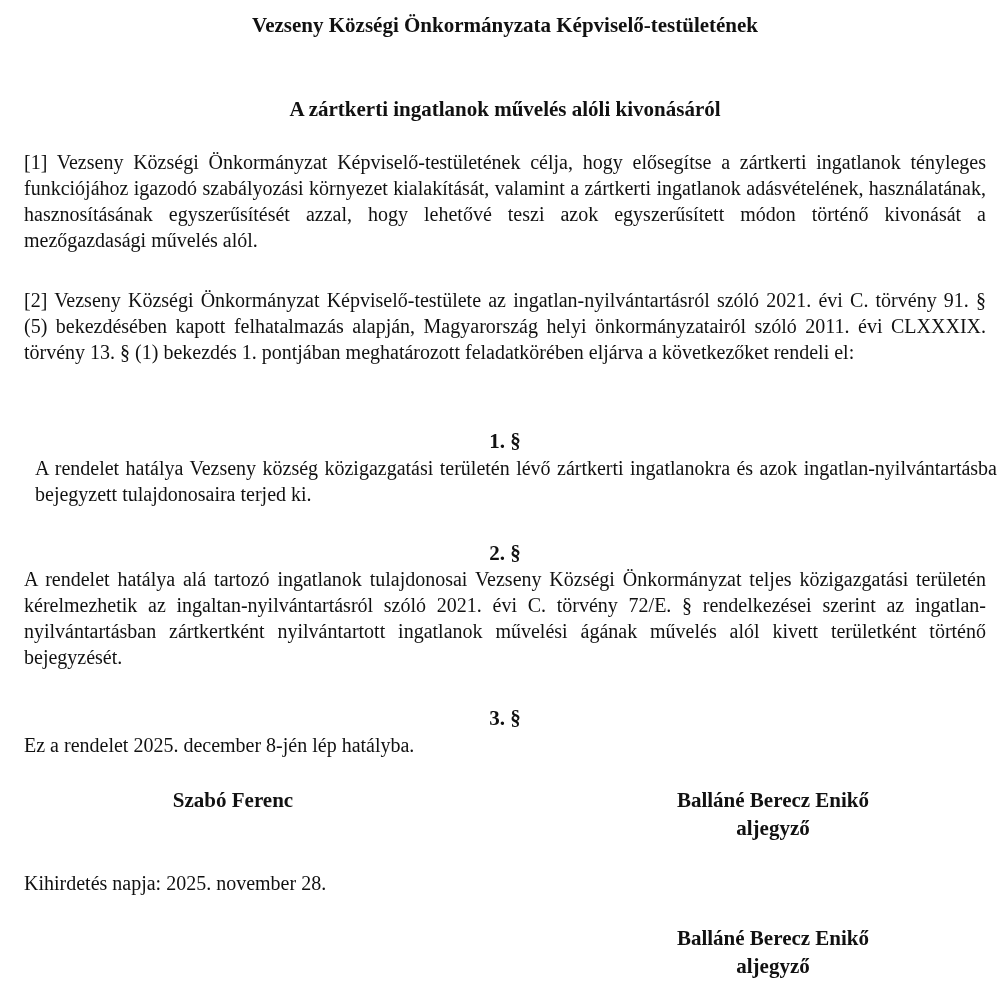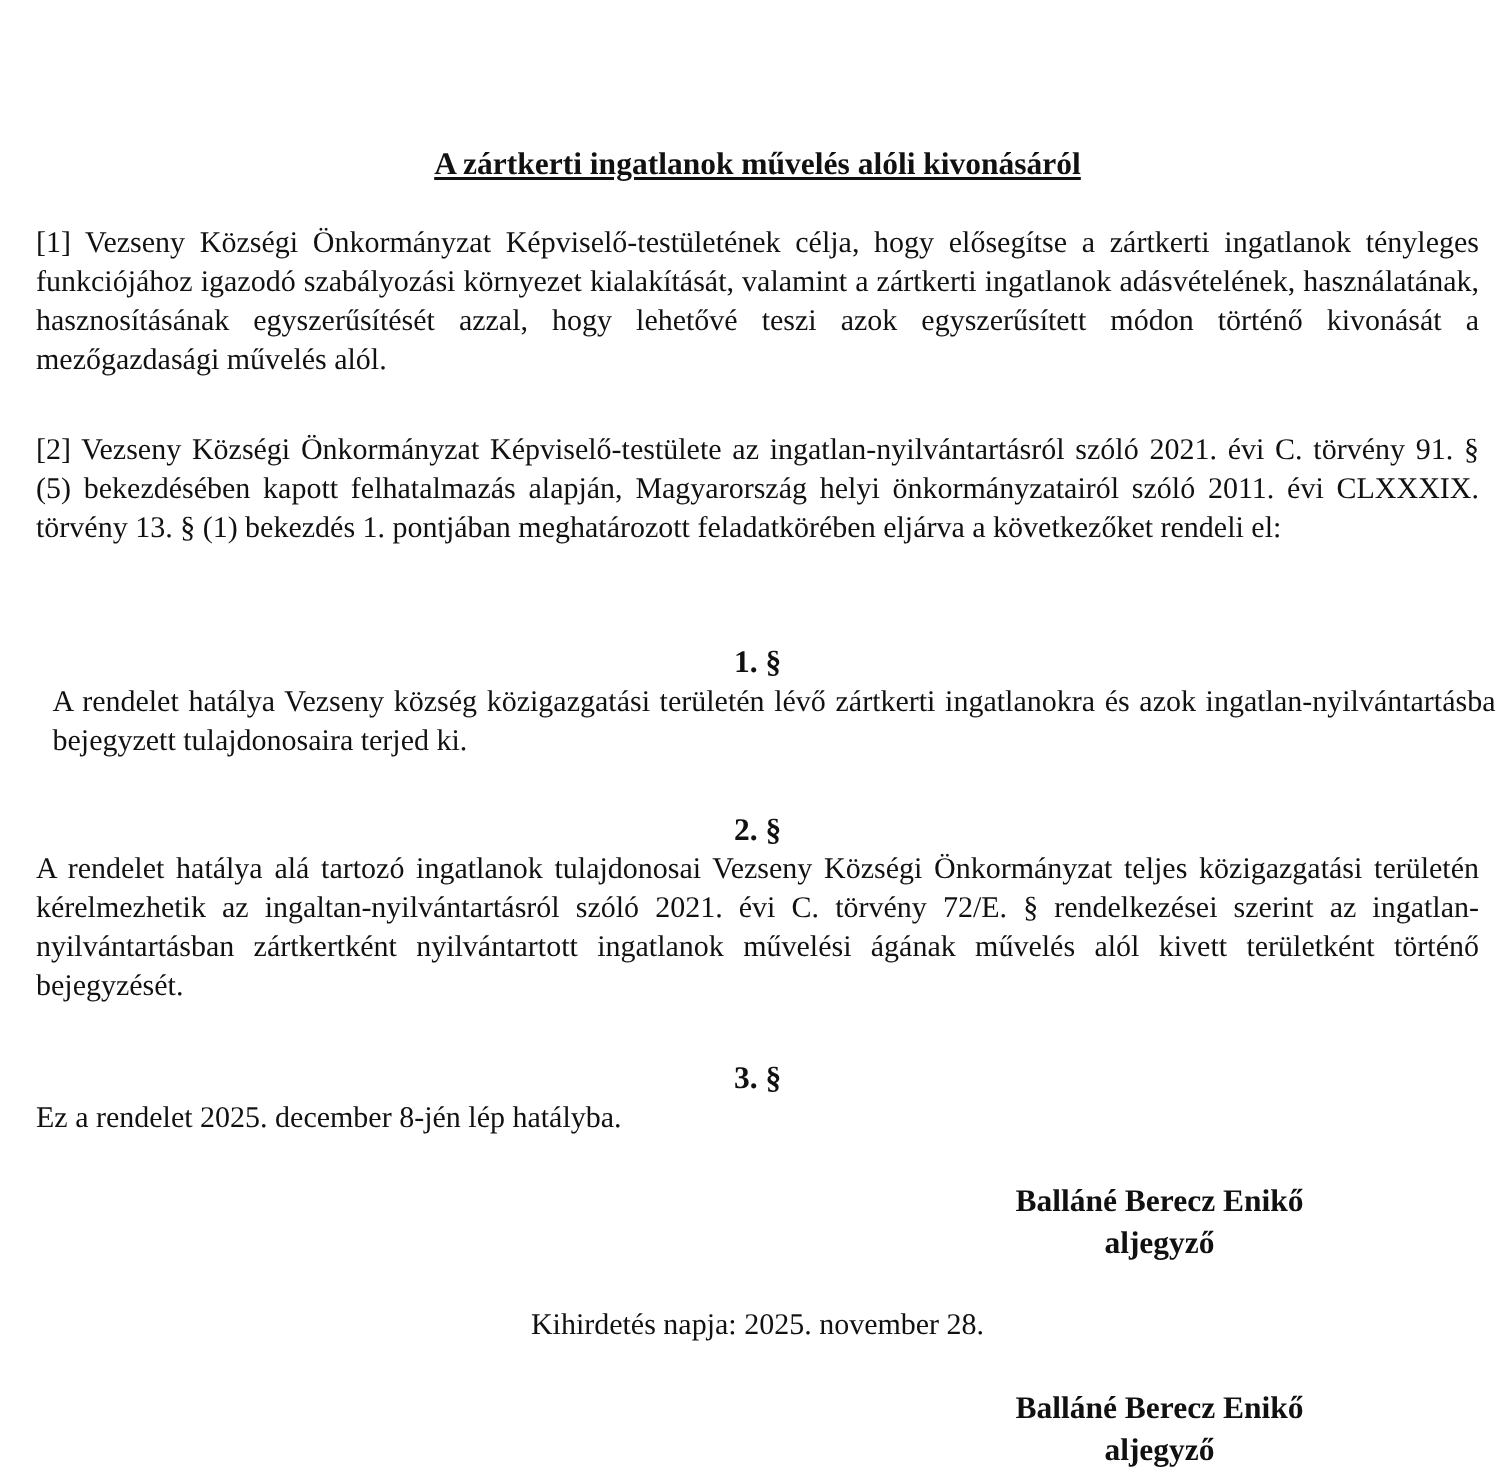--- a/index.html
+++ b/index.html
@@ -22,21 +22,21 @@
       width: 962px;
     }
     .title {
       text-align: center;
       font-weight: bold;
       font-size: 21px;
       line-height: 27px;
       margin: 0;
     }
     .title-block { position: absolute; top: 12px; left: 0; width: 962px; }
-    .subject { position: absolute; top: 96px; left: 0; width: 962px; text-decoration: underline; }
+    .subject { position: absolute; top: 96px; left: 0; width: 962px; }
     .para {
       position: absolute;
       left: 0;
       width: 962px;
       font-size: 20px;
       line-height: 26px;
       text-align: justify;
       margin: 0;
     }
     .para.last-line-left { text-align-last: left; }
@@ -59,47 +59,49 @@
       line-height: 28px;
     }
     .sig div { margin: 0; }
   </style>
 </head>
 <body>
 
 <div class="page">
 
   <div class="title-block">
+    <p class="title">Vezseny Községi Önkormányzata Képviselő-testületének</p>
   </div>
 
   <div class="subject">
     <p class="title">A zártkerti ingatlanok művelés alóli kivonásáról</p>
   </div>
 
   <p class="para last-line-left" style="top:149px;">[1] Vezseny Községi Önkormányzat Képviselő-testületének célja, hogy elősegítse a zártkerti ingatlanok tényleges funkciójához igazodó szabályozási környezet kialakítását, valamint a zártkerti ingatlanok adásvételének, használatának, hasznosításának egyszerűsítését azzal, hogy lehetővé teszi azok egyszerűsített módon történő kivonását a mezőgazdasági művelés alól.</p>
 
   <p class="para last-line-left" style="top:287px;">[2] Vezseny Községi Önkormányzat Képviselő-testülete az ingatlan-nyilvántartásról szóló 2021. évi C. törvény 91. § (5) bekezdésében kapott felhatalmazás alapján, Magyarország helyi önkormányzatairól szóló 2011. évi CLXXXIX. törvény 13. § (1) bekezdés 1. pontjában meghatározott feladatkörében eljárva a következőket rendeli el:</p>
 
   <p class="sec-head" style="top:428px;">1. §</p>
   <p class="para last-line-left" style="top:455px;margin-left:11px;">A rendelet hatálya Vezseny község közigazgatási területén lévő zártkerti ingatlanokra és azok ingatlan-nyilvántartásba bejegyzett tulajdonosaira terjed ki.</p>
 
   <p class="sec-head" style="top:540px;">2. §</p>
   <p class="para last-line-left" style="top:566px;">A rendelet hatálya alá tartozó ingatlanok tulajdonosai Vezseny Községi Önkormányzat teljes közigazgatási területén kérelmezhetik az ingaltan-nyilvántartásról szóló 2021. évi C. törvény 72/E. § rendelkezései szerint az ingatlan-nyilvántartásban zártkertként nyilvántartott ingatlanok művelési ágának művelés alól kivett területként történő bejegyzését.</p>
 
   <p class="sec-head" style="top:705px;">3. §</p>
   <p class="para last-line-left" style="top:732px;">Ez a rendelet 2025. december 8-jén lép hatályba.</p>
 
   <div class="sig" style="left:59px; top:786px;">
+    <div>Szabó Ferenc</div>
   </div>
 
   <div class="sig" style="left:599px; top:786px;">
     <div>Balláné Berecz Enikő</div>
     <div>aljegyző</div>
   </div>
 
-  <p class="para" style="top:870px; text-align:center;">Kihirdetés napja: 2025. november 28.</p>
+  <p class="para" style="top:870px; text-align:left;">Kihirdetés napja: 2025. november 28.</p>
 
   <div class="sig" style="left:599px; top:924px;">
     <div>Balláné Berecz Enikő</div>
     <div>aljegyző</div>
   </div>
 
 </div>
 
 </body></html>

